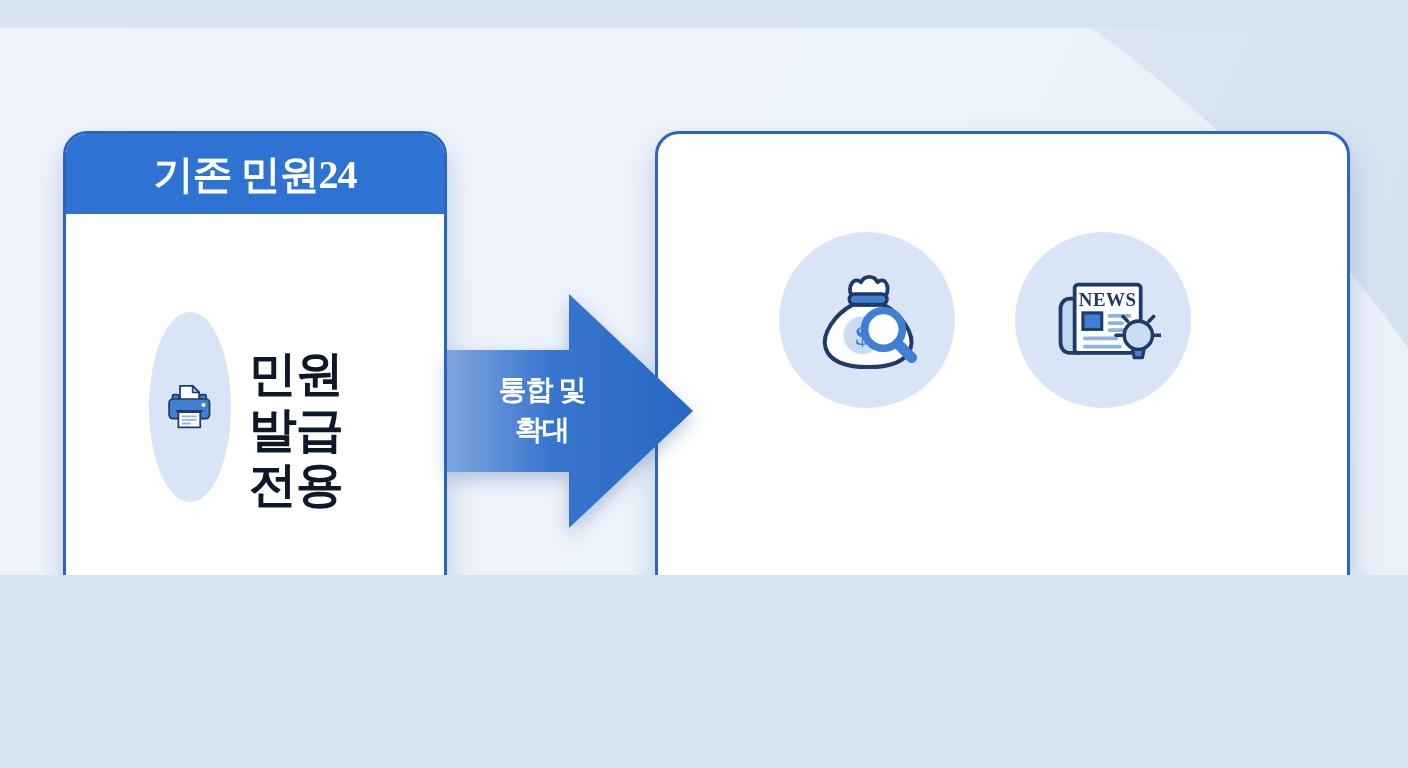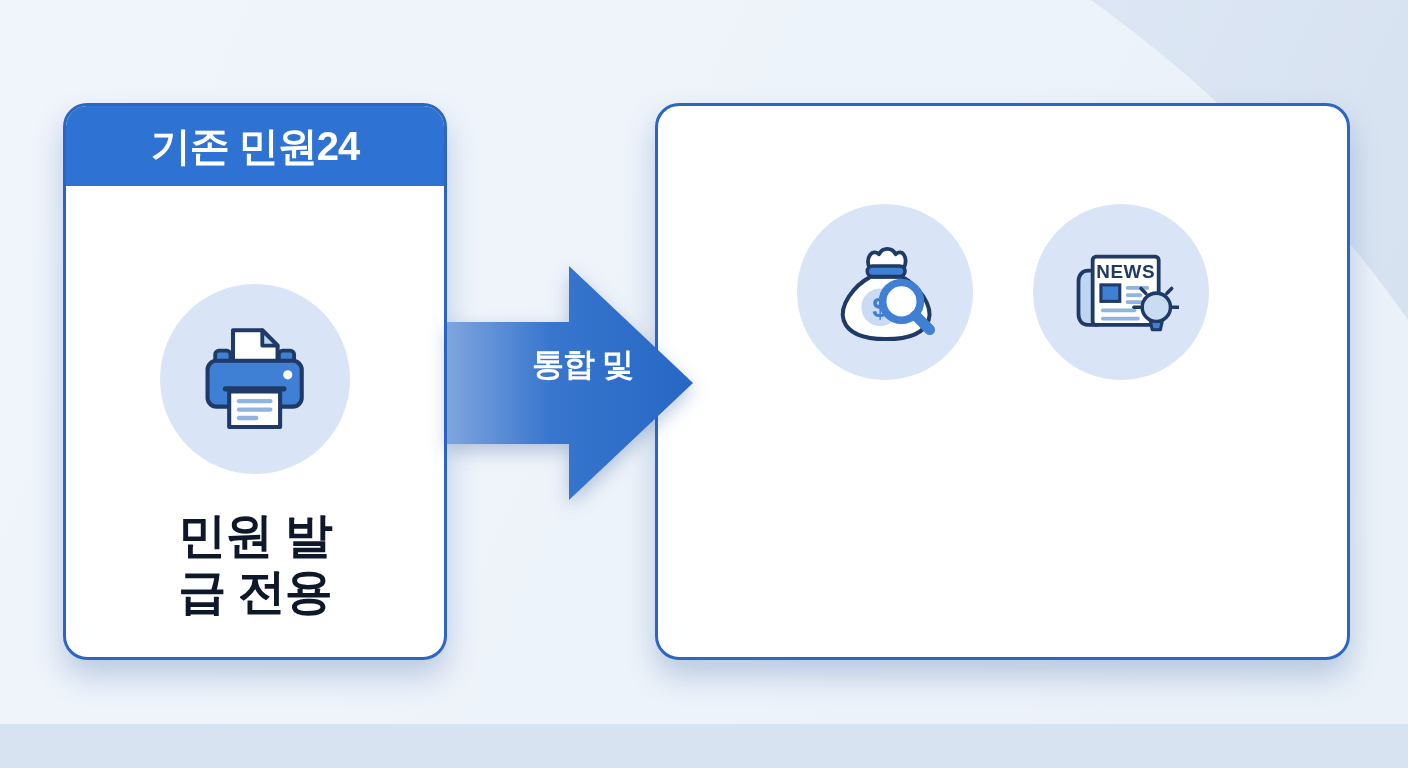--- a/index.html
+++ b/index.html
@@ -1,19 +1,20 @@
 <!DOCTYPE html>
 <html><head>
 <meta charset="utf-8">
 <style>
   html,body{margin:0;padding:0;background:#d8e3f2;}
   .canvas{
-    position:relative;width:1408px;height:724px;overflow:hidden;
+    position:relative;width:1408px;height:547px;overflow:hidden;
     background:linear-gradient(115deg,#e5ecf8 0%,#dfe8f5 45%,#d5e1f0 100%);
-    font-family:Liberation Sans, sans-serif;
+    font-family:Liberation Serif, serif;
+    margin-top:28px;
   }
   .bg-blob{
     position:absolute;left:-1055px;top:-255px;width:2710px;height:2710px;
     border-radius:50%;background:rgba(247,250,254,0.62);
   }
   
   .card{
     position:absolute;top:103px;height:557px;background:#ffffff;
     border:3px solid #2a66c2;border-radius:24px;overflow:hidden;
     box-shadow:0 16px 30px rgba(52,94,160,0.28);
@@ -23,40 +24,40 @@
   .card-right{left:655px;width:695px;}
   .card-header{
     height:80px;background:#2e72d4;color:#ffffff;
     display:flex;align-items:center;justify-content:center;
     font-size:40px;font-weight:800;letter-spacing:-1px;
   }
   .card-body{
     display:flex;justify-content:center;align-items:flex-start;
     gap:24px;padding-top:98px;
   }
-  .feature{display:flex;flex-direction:column;align-items:center;width:212px;}
+  .feature{display:flex;align-items:flex-start;width:212px;}
   .icon-circle{
     width:176px;height:176px;border-radius:50%;background:#d9e5f6;
     display:flex;align-items:center;justify-content:center;
   }
   .card-left .icon-circle{width:190px;height:190px;}
   .icon-circle svg{width:67%;height:67%;}
   .feature-label{
     margin-top:34px;font-size:48px;font-weight:800;color:#0f172a;
     text-align:center;line-height:1.16;max-width:200px;letter-spacing:-1px;
   }
   
   .arrow{
     position:absolute;left:447px;top:266px;width:246px;height:234px;z-index:5;
     filter:drop-shadow(0 7px 9px rgba(40,80,150,0.30));
   }
   .arrow svg{position:absolute;left:0;top:0;width:100%;height:100%;}
   .arrow-text{
-    position:absolute;left:4px;top:76px;width:182px;text-align:right;
-    color:#ffffff;font-size:32px;font-weight:800;line-height:1.42;letter-spacing:-1px;
+    position:absolute;left:4px;top:76px;width:182px;text-align:center;
+    color:#ffffff;font-size:28px;font-weight:800;line-height:1.42;letter-spacing:-1px;
   }
 </style>
 </head>
 <body>
 
 <div class="canvas">
   <div class="bg-blob"></div>
 
   <section class="card card-left">
     <div class="card-header">기존 민원24</div>
@@ -88,20 +89,21 @@
         <linearGradient id="arrowGrad" x1="0" y1="0" x2="1" y2="0">
           <stop offset="0%" stop-color="#7fa5de"></stop>
           <stop offset="42%" stop-color="#3876ce"></stop>
           <stop offset="100%" stop-color="#2767c4"></stop>
         </linearGradient>
       </defs>
       <polygon points="0,56 122,56 122,0 246,117 122,234 122,178 0,178" fill="url(#arrowGrad)"></polygon>
     </svg>
     <div class="arrow-text">
       <div>통합 및</div>
+      <div>확대</div>
     </div>
   </div>
 
   <section class="card card-right">
     <div class="card-body">
 
 
       <div class="feature">
         <div class="icon-circle">
           <svg viewBox="0 0 100 100" aria-hidden="true">

